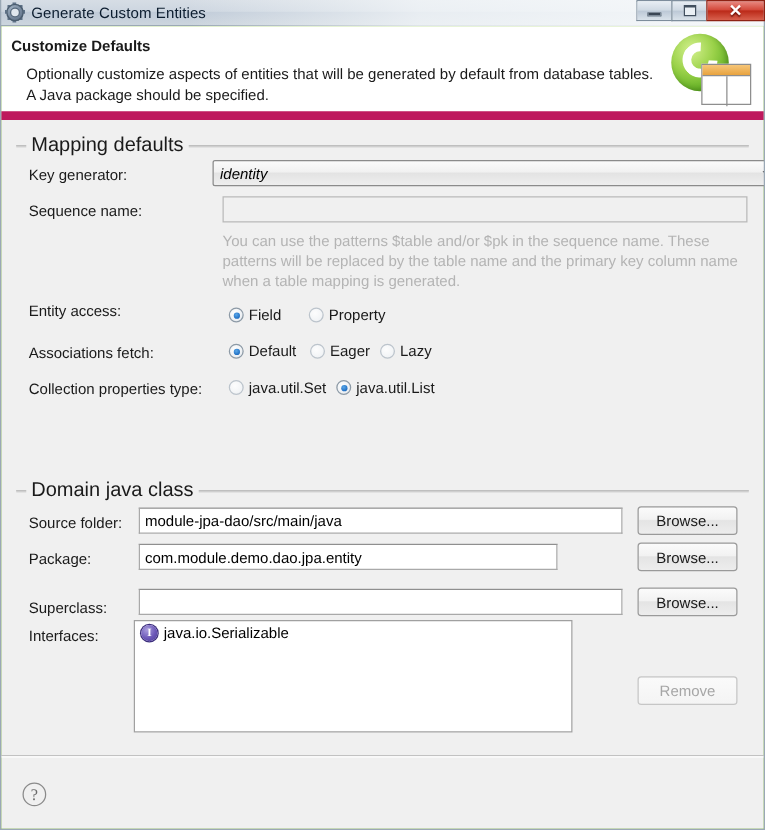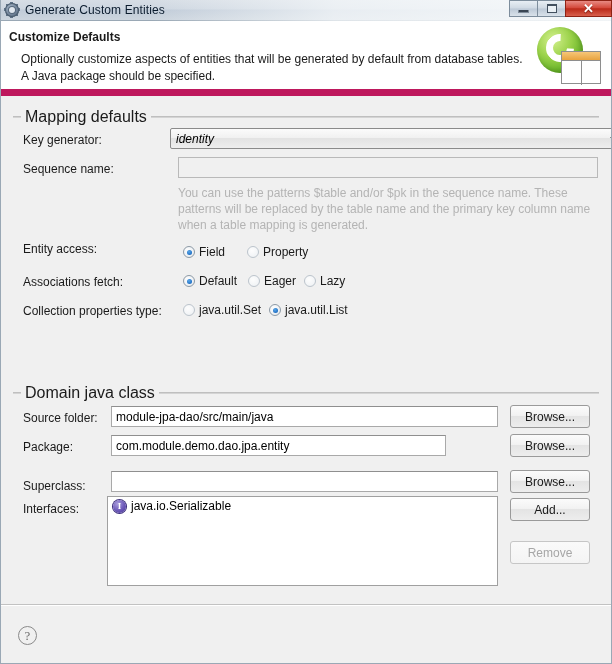--- a/index.html
+++ b/index.html
@@ -548,27 +548,26 @@
     </div>
     <button class="btn" style="left:509px; top:338px; width:80px;">Browse...</button>
 
     <div class="field-label" style="left:22px; top:383px;">Superclass:</div>
     <div class="textbox" style="left:110px; top:375px; width:387px;">
       <span></span>
     </div>
     <button class="btn" style="left:509px; top:374px; width:80px;">Browse...</button>
 
     <div class="field-label" style="left:22px; top:406px;">Interfaces:</div>
-    <div id="iface-list" style="left:106px; top:400px; width:391px; height:90px;">
+    <div id="iface-list" style="left:106px; top:400px; width:351px; height:90px;">
       <div class="iface-row">
         <span class="iface-icon"></span>
         <span>java.io.Serializable</span>
       </div>
     </div>
-    <button class="btn" style="left:509px; top:402px; width:80px;">Add...</button>
     <button class="btn disabled" style="left:509px; top:445px; width:80px;">Remove</button>
 
   </div>
 
   <div id="footer">
     <div id="footer-top-line"></div>
     <div id="help-icon">?</div>
 
   </div>
 

